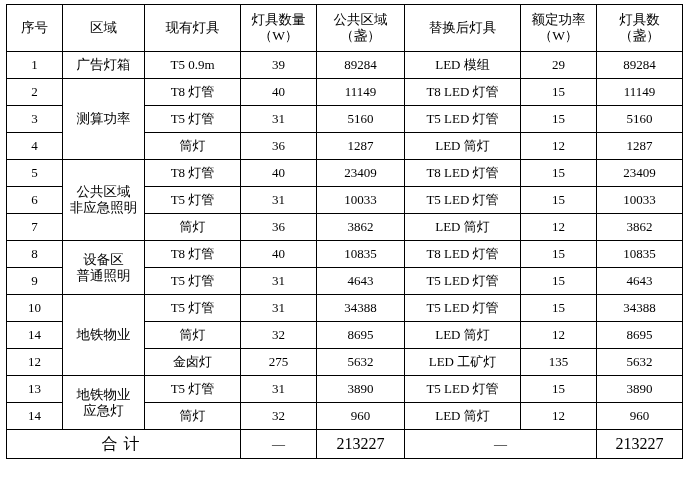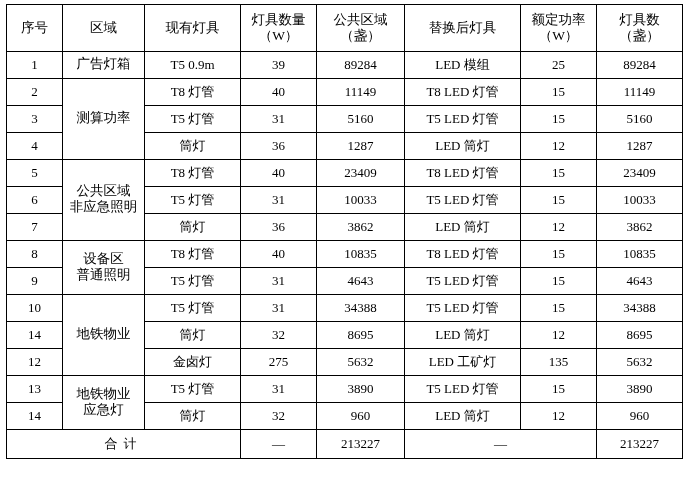--- a/index.html
+++ b/index.html
@@ -50,29 +50,28 @@
     font-size: 13.5px;
   }
   thead .hdr-line1 { display: block; }
   thead .hdr-line2 { display: block; }
   tbody td {
     height: 26px;
     font-size: 13px;
   }
   tfoot td {
     height: 28px;
-    font-size: 13px;
+    font-size: 16px;
   }
   .dash {
     font-size: 13px;
     letter-spacing: 0;
   }
   .area-cell {
     font-size: 13.5px;
-    font-family: Liberation Mono, monospace;
   }
   .area-cell .ln { display: block; }
   .total-label {
     letter-spacing: 6px;
     padding-left: 6px;
   }
 </style>
 </head>
 <body>
 
@@ -128,21 +127,21 @@
 
       <tr>
         <td>1</td>
         <td class="area-cell" rowspan="1">
           <span class="ln">广告灯箱</span>
         </td>
         <td>T5 0.9m</td>
         <td>39</td>
         <td>89284</td>
         <td>LED 模组</td>
-        <td>25</td>
+        <td>29</td>
         <td>89284</td>
       </tr>
 
       <tr>
         <td>2</td>
         <td class="area-cell" rowspan="3">
           <span class="ln">测算功率</span>
         </td>
         <td>T8 灯管</td>
         <td>40</td>

